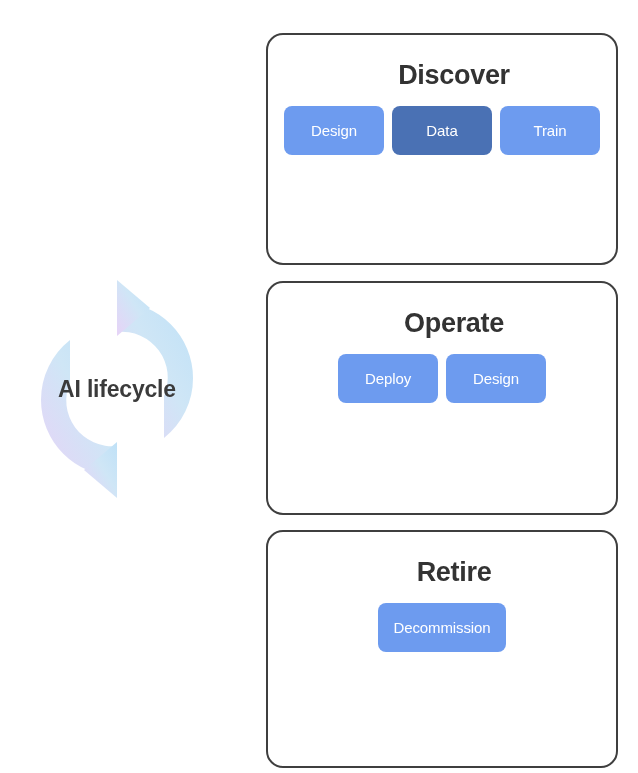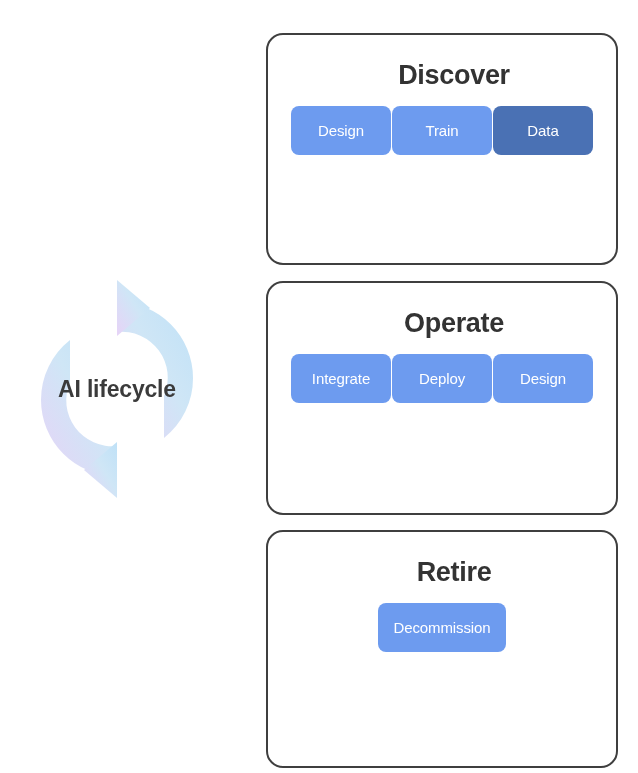--- a/index.html
+++ b/index.html
@@ -79,21 +79,21 @@
     letter-spacing: -0.3px;
     margin-top: 26px;
     line-height: 1.05;
     margin-left: 24px;
   }
 
   .chip-row {
     display: flex;
     justify-content: center;
     align-items: flex-start;
-    gap: 1px;
+    gap: 8px;
     margin-top: 17px;
     border-radius: 24px;
   }
   .chip-row.second {
     margin-top: 7px;
   }
 
   .chip {
     width: 100px;
     height: 49px;
@@ -147,31 +147,30 @@
       <path d="M93 220 L 60 192 L 93 164 Z" fill="url(#cycleGrad)"></path>
     </svg>
     <div id="cycle-label">AI lifecycle</div>
   </div>
 
   <div class="stage-card" id="card-discover">
     <div class="stage-title">Discover</div>
 
     <div class="chip-row">
       <div class="chip">Design</div>
+      <div class="chip accent">Data</div>
       <div class="chip">Train</div>
-      <div class="chip accent">Data</div>
     </div>
 
   </div>
 
   <div class="stage-card" id="card-operate">
     <div class="stage-title">Operate</div>
 
     <div class="chip-row">
-      <div class="chip">Integrate</div>
       <div class="chip">Deploy</div>
       <div class="chip">Design</div>
     </div>
   </div>
 
   <div class="stage-card" id="card-retire">
     <div class="stage-title">Retire</div>
 
     <div class="chip-row">
       <div class="chip wide">Decommission</div>

